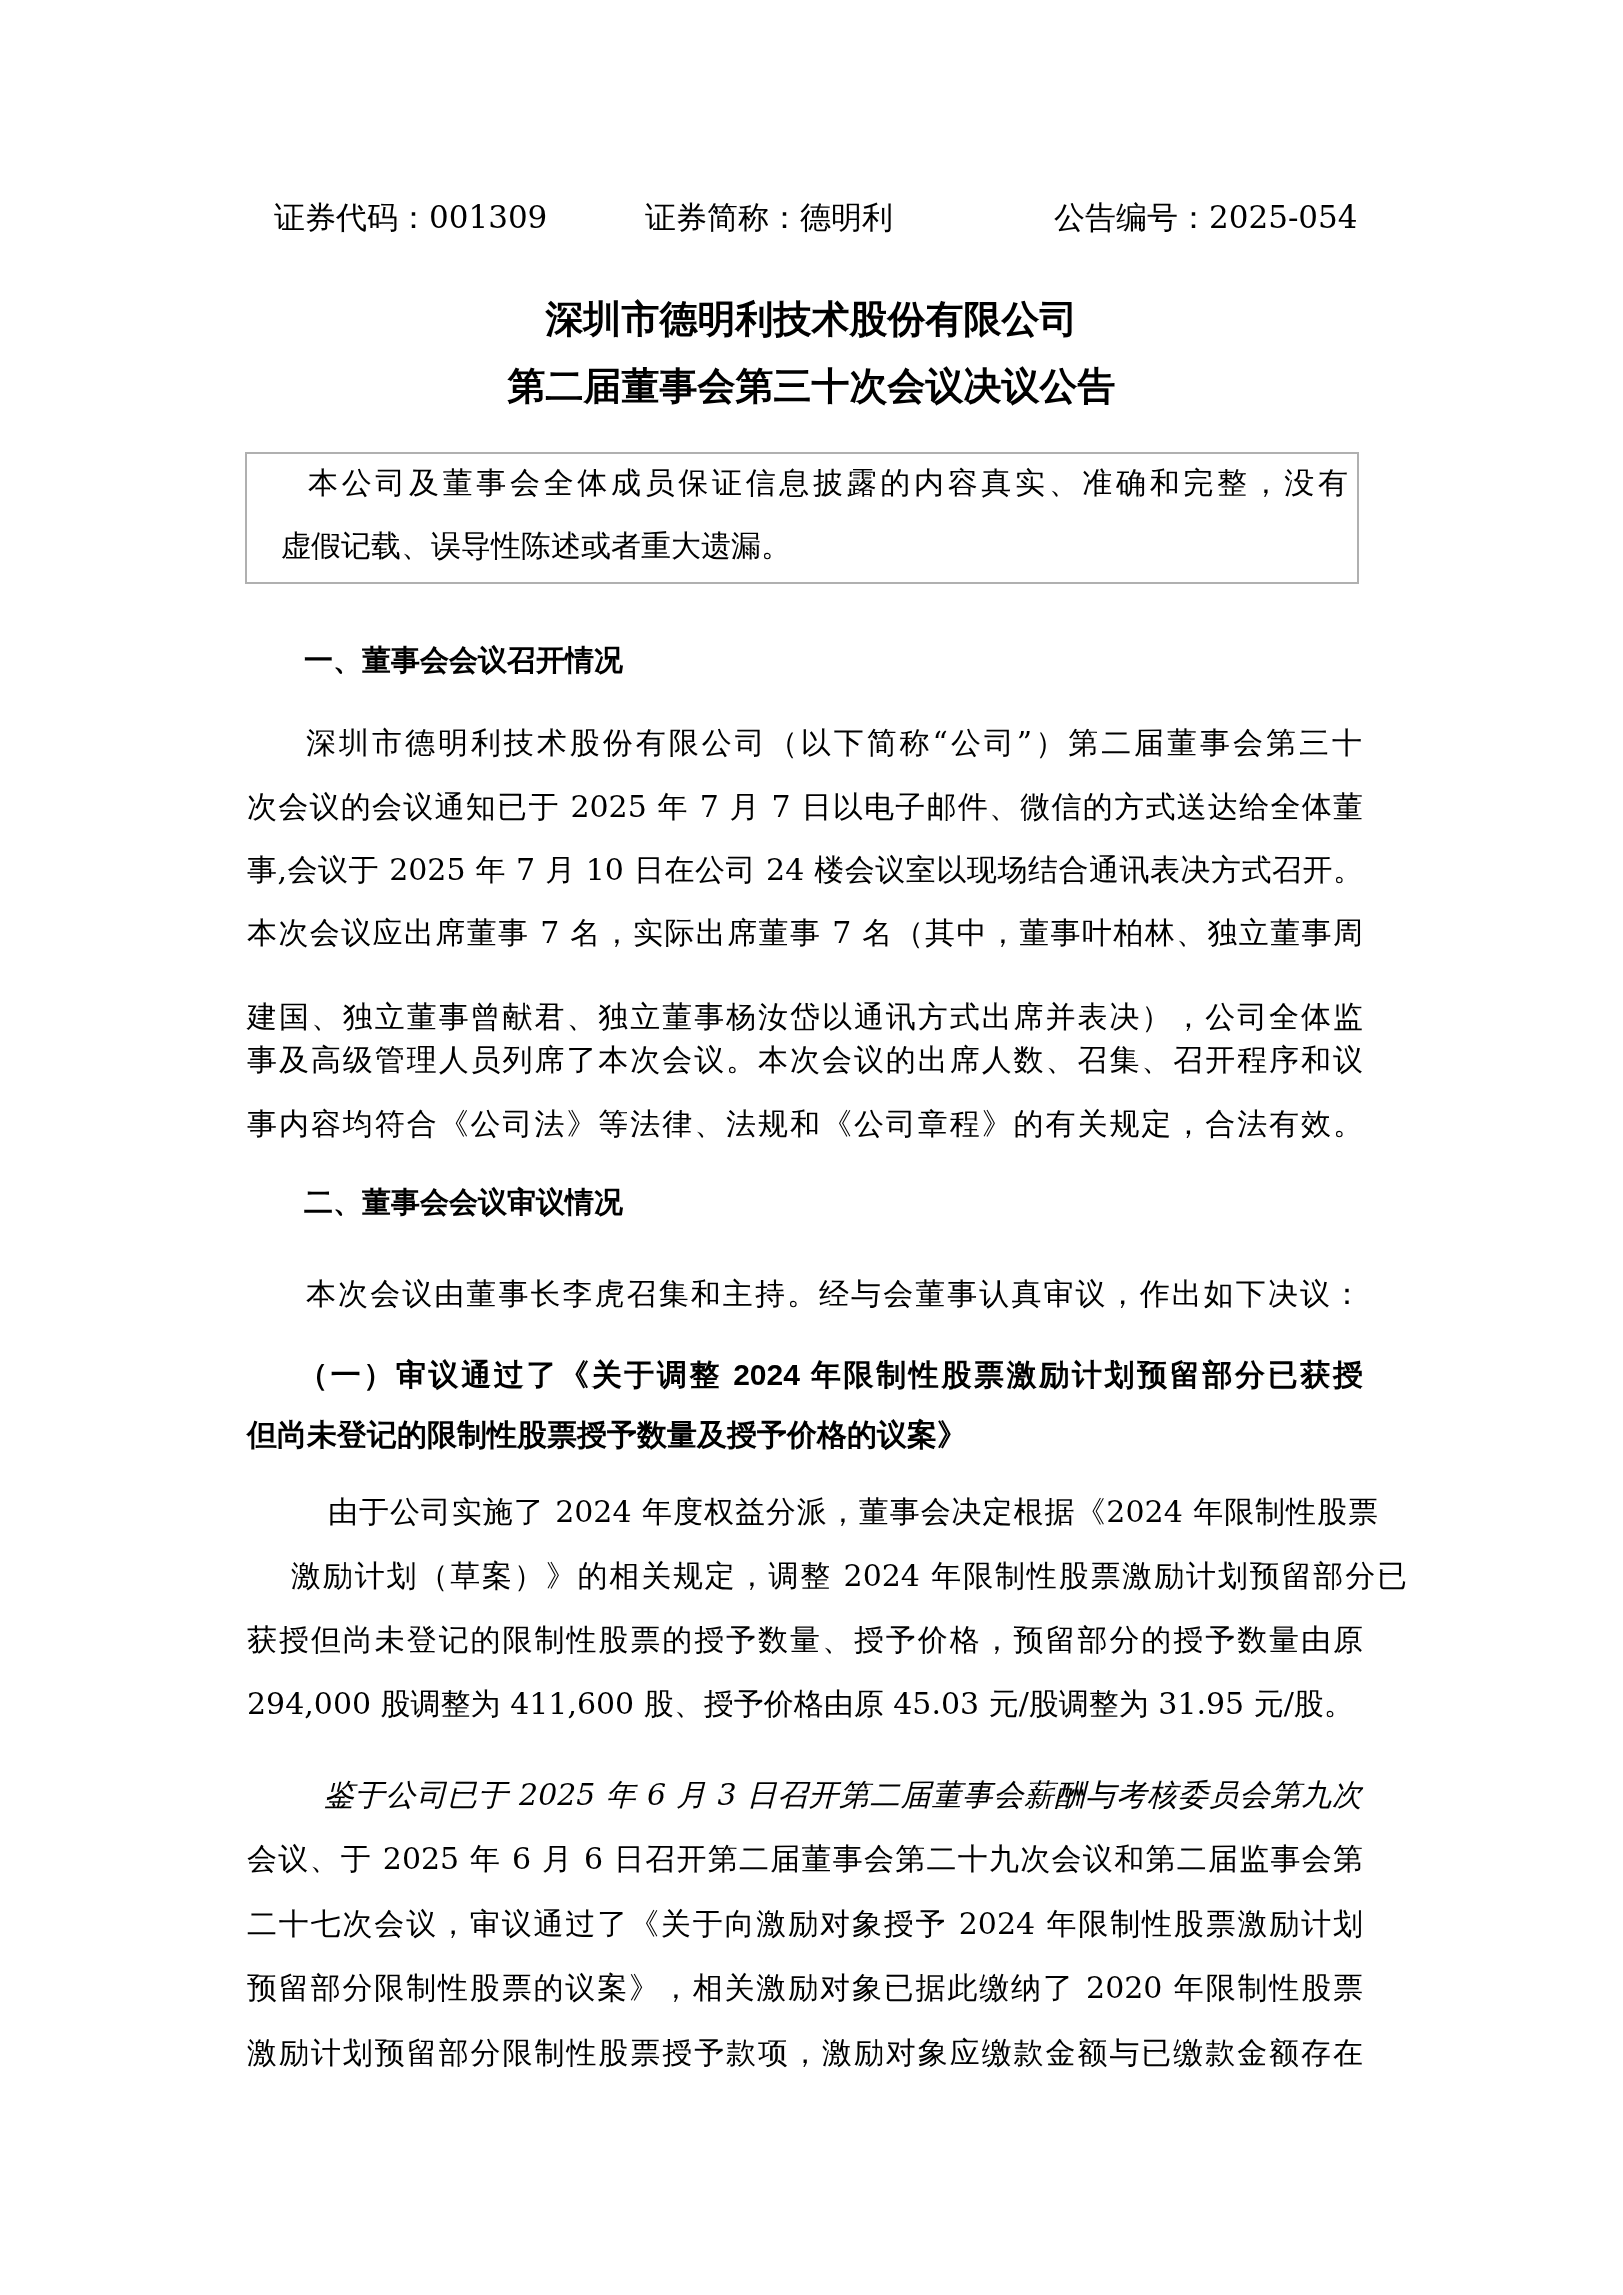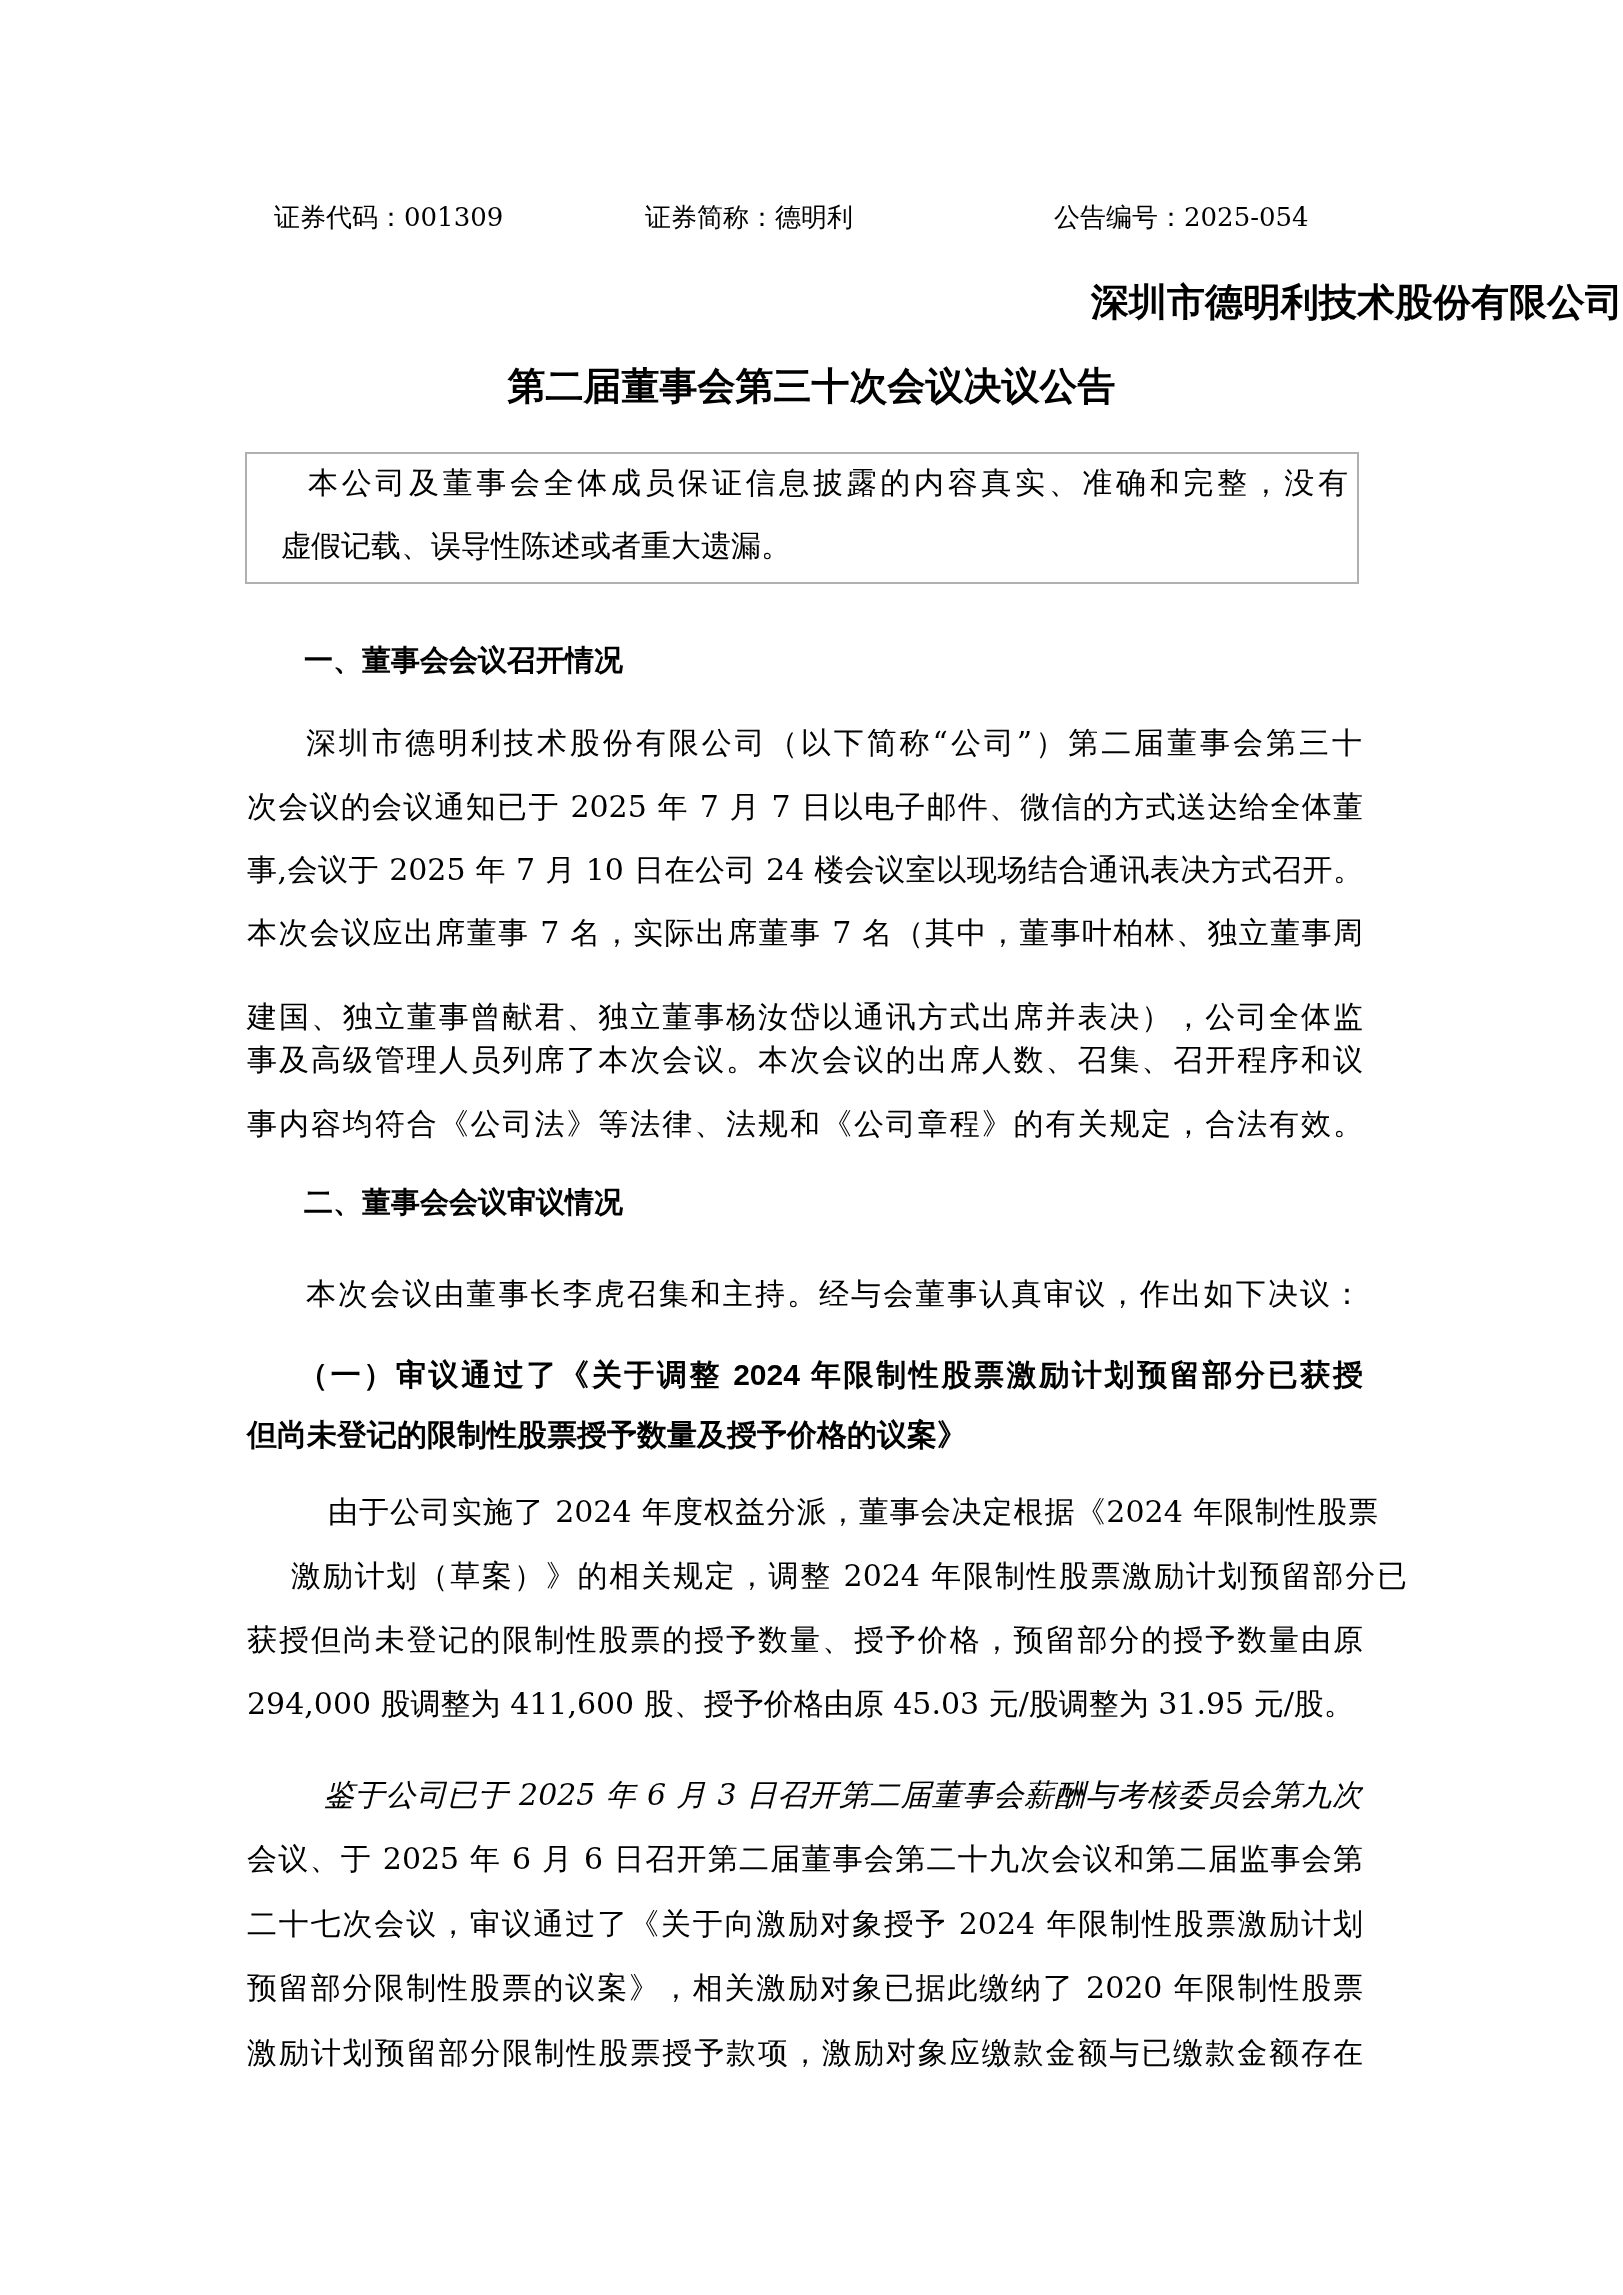--- a/index.html
+++ b/index.html
@@ -1,33 +1,33 @@
 <!DOCTYPE html>
 <html style="font-size:10.5px"><head>
 <meta charset="utf-8">
 <style>
   html, body { margin: 0; padding: 0; background: #ffffff; }
   body { width: 1623px; height: 2295px; position: relative; overflow: hidden;
          font-family: "DejaVu Serif", "Liberation Serif", serif; color: #000; }
   .line { position: absolute; white-space: nowrap; font-size: 30px; line-height: 39px; height: 39px; }
   .just { left: 247px; width: 1116px; text-align: justify; text-align-last: justify; }
-  .hdr { top: 198px; font-size: 26px; }
+  .hdr { top: 198px; font-size: 31px; }
   .title { left: 0; width: 1623px; text-align: center; font-family: "DejaVu Sans", "Liberation Sans", sans-serif; font-weight: bold; font-size: 38px; line-height: 46px; height: 46px; }
   .bold { font-family: Liberation Sans, sans-serif; font-weight: bold; }
   .notice-box { position: absolute; left: 245px; top: 452px; width: 1110px; height: 128px; border: 2px solid #b0b0b0; }
   .heading { font-family: "DejaVu Sans", "Liberation Sans", sans-serif; font-weight: bold; font-size: 29px; }
 </style>
 </head>
 <body>
 
 <div class="line hdr" style="left:274px;">证券代码：001309</div>
 <div class="line hdr" style="left:645px;">证券简称：德明利</div>
 <div class="line hdr" style="left:1054px;">公告编号：2025-054</div>
 
-<div class="line title" style="top:279px;text-align:right;">深圳市德明利技术股份有限公司</div>
+<div class="line title" style="top:296px;">深圳市德明利技术股份有限公司</div>
 <div class="line title" style="top:363px;">第二届董事会第三十次会议决议公告</div>
 
 <div class="notice-box"></div>
 <div class="line just" style="top:463px; left:308px; width:1040px;">本公司及董事会全体成员保证信息披露的内容真实、准确和完整，没有</div>
 <div class="line" style="top:526px; left:281px;">虚假记载、误导性陈述或者重大遗漏。</div>
 
 <div class="line heading" style="top:641px; left:304px;">一、董事会会议召开情况</div>
 
 <div class="line just" style="top:723px; left:306px; width:1056px;">深圳市德明利技术股份有限公司（以下简称“公司”）第二届董事会第三十</div>
 <div class="line just" style="top:787px;">次会议的会议通知已于 2025 年 7 月 7 日以电子邮件、微信的方式送达给全体董</div>

